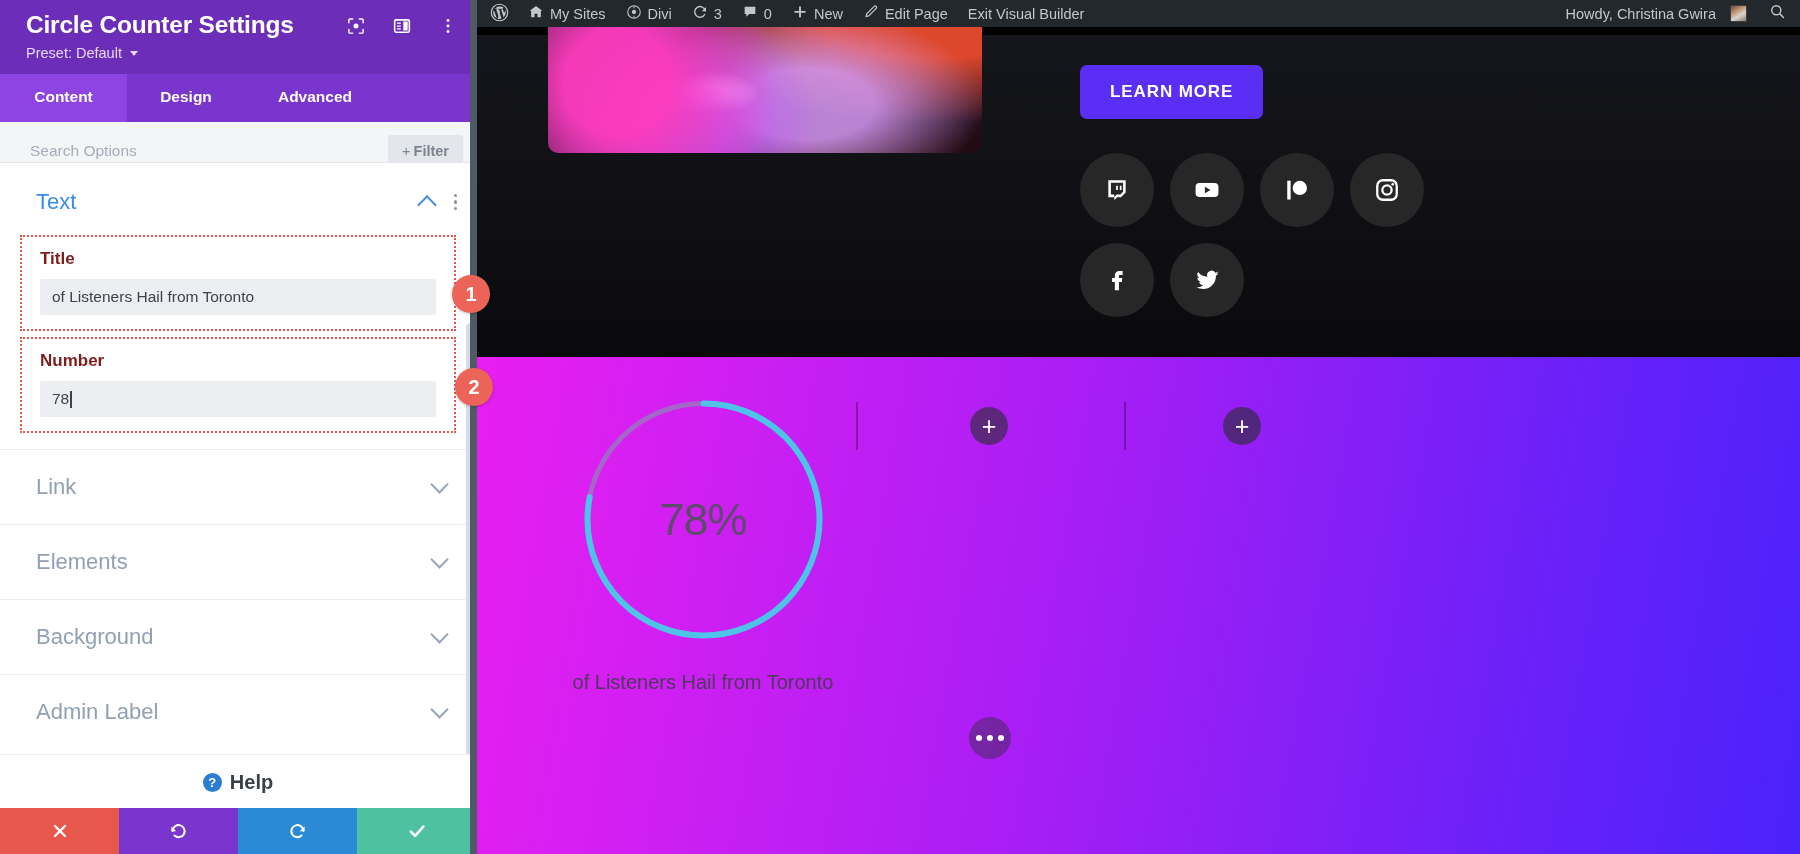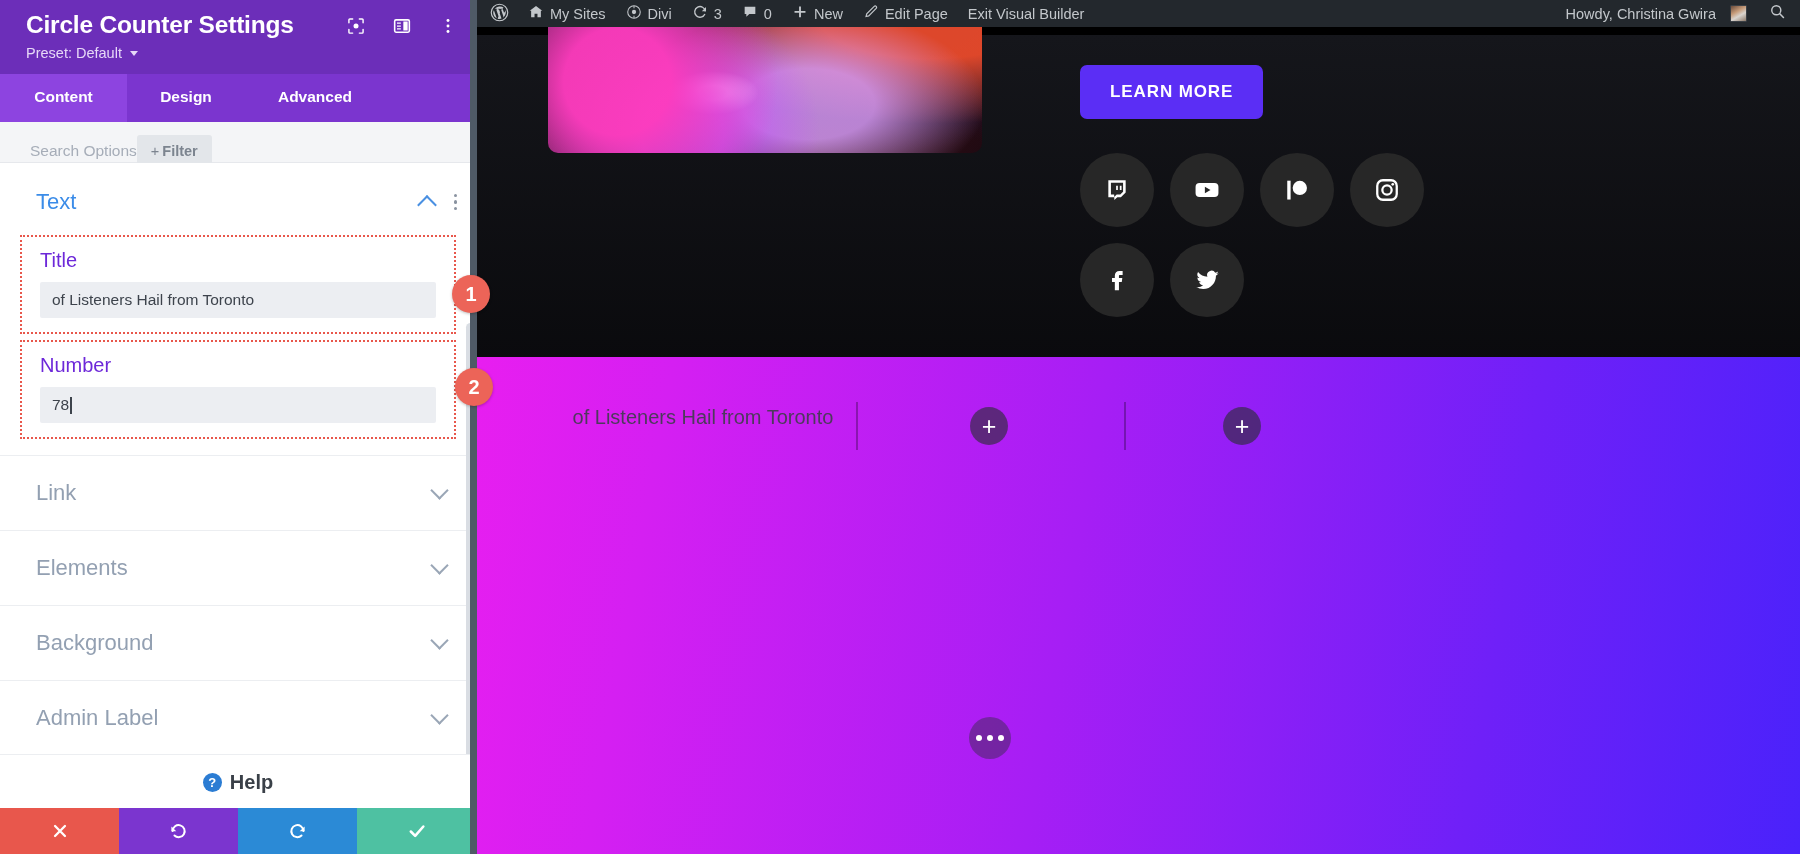--- a/index.html
+++ b/index.html
@@ -45,21 +45,21 @@
   .tabs { display: flex; background: #7b35cf; flex: 0 0 auto; }
   .tab {
     padding: 14px 0 16px; color: #fff; font-size: 15.5px; font-weight: 600;
     cursor: pointer; text-align: center;
   }
   .tab.t0 { width: 127px; background: #8d44e0; }
   .tab.t1 { width: 118px; }
   .tab.t2 { width: 140px; }
 
   .search-bar {
-    display: flex; align-items: center; justify-content: flex-start;
+    display: flex; align-items: center; justify-content: space-between;
     background: #f4f5f7; border-bottom: 1px solid #e6e8ec;
     padding: 17px 13px 0 30px; height: 41px; flex: 0 0 auto;
   }
   .search-placeholder { color: #a6adb8; font-size: 15.5px; }
   .filter-btn {
     background: #e3e6ea; color: #7c848f; font-size: 14.5px; font-weight: 600;
     padding: 8px 14px; border-radius: 3px; cursor: pointer; white-space: nowrap;
   }
   .filter-plus { font-weight: 400; margin-right: 3px; }
 
@@ -74,21 +74,21 @@
   .chev-up {
     width: 14px; height: 14px; border-left: 2.4px solid #4a90e2; border-top: 2.4px solid #4a90e2;
     transform: rotate(45deg); margin-top: 5px; cursor: pointer;
   }
   .vdots { display: flex; flex-direction: column; gap: 3px; cursor: pointer; padding: 2px; }
   .vdots i { width: 3.5px; height: 3.5px; border-radius: 50%; background: #8a93a0; display: block; }
 
   .field-group { position: relative; margin: 0 22px; padding: 12px 18px 14px; }
   .field-group.highlight { outline: 2.5px dotted #e8574c; outline-offset: 0; }
   .field-group.g2 { margin-top: 10px; }
-  .field-label { font-size: 20px; color: #6d28d9; font-weight: 400; margin-bottom: 10px; }
+  .field-label { font-size: 17px; color: #7f1d1d; font-weight: 700; margin-bottom: 10px; }
   .field-input {
     background: #eceef2; border: none; border-radius: 2px;
     height: 36px; width: 100%; padding: 0 12px;
     font-size: 15.5px; color: #3d434c; font-family: "Liberation Sans", sans-serif;
     display: flex; align-items: center;
   }
   .field-input.caret::after {
     content: ""; display: inline-block; width: 1.4px; height: 17px;
     background: #3d434c; margin-left: 1px;
   }
@@ -399,20 +399,27 @@
       <div class="add-btn add1">+</div>
       <div class="add-btn add2">+</div>
 
       <div class="dots-btn">
         <i></i>
         <i></i>
         <i></i>
       </div>
 
       <div class="counter">
+        <div class="counter-circle">
+          <svg width="265" height="265" viewBox="0 0 265 265">
+            <circle cx="132.5" cy="132.5" r="116" fill="none" stroke="#a466c9" stroke-width="5"></circle>
+            <circle cx="132.5" cy="132.5" r="116" fill="none" stroke="#4ec3e8" stroke-width="6" stroke-linecap="round" stroke-dasharray="568.6 728.8" transform="rotate(-90 132.5 132.5)"></circle>
+          </svg>
+          <div class="counter-value">78%</div>
+        </div>
         <div class="counter-title">of Listeners Hail from Toronto</div>
       </div>
     </div>
   </div>
 
   <div class="panel-edge"></div>
 
   <div class="panel">
 
     <div class="panel-header">

